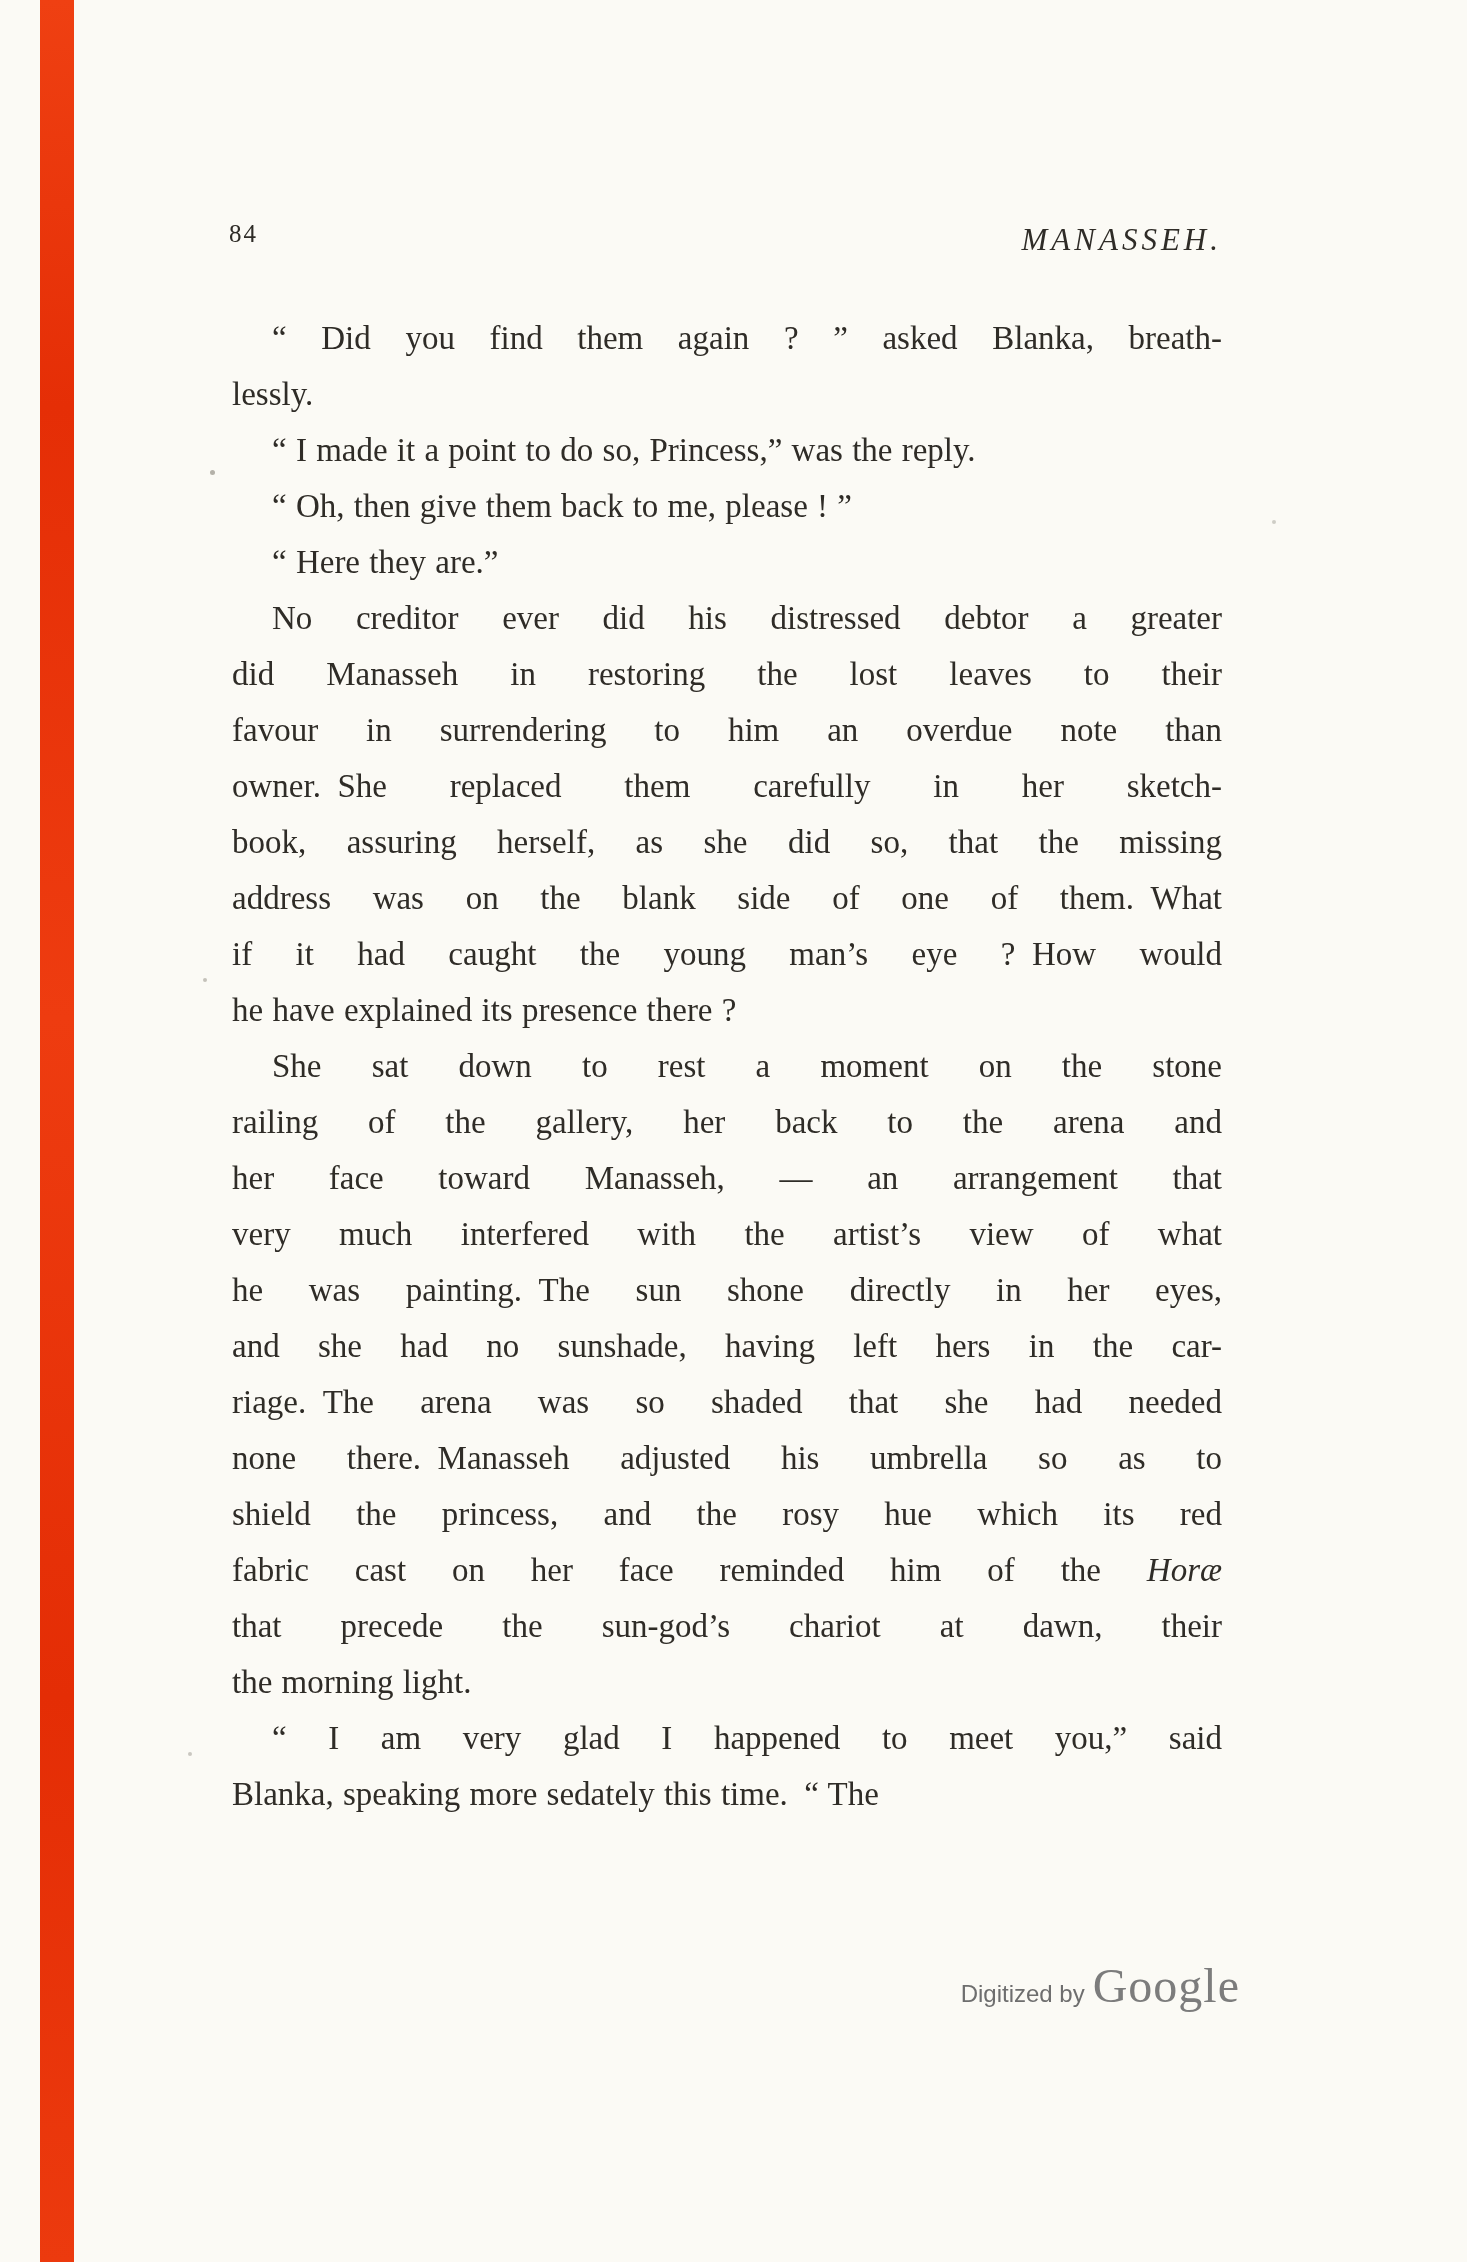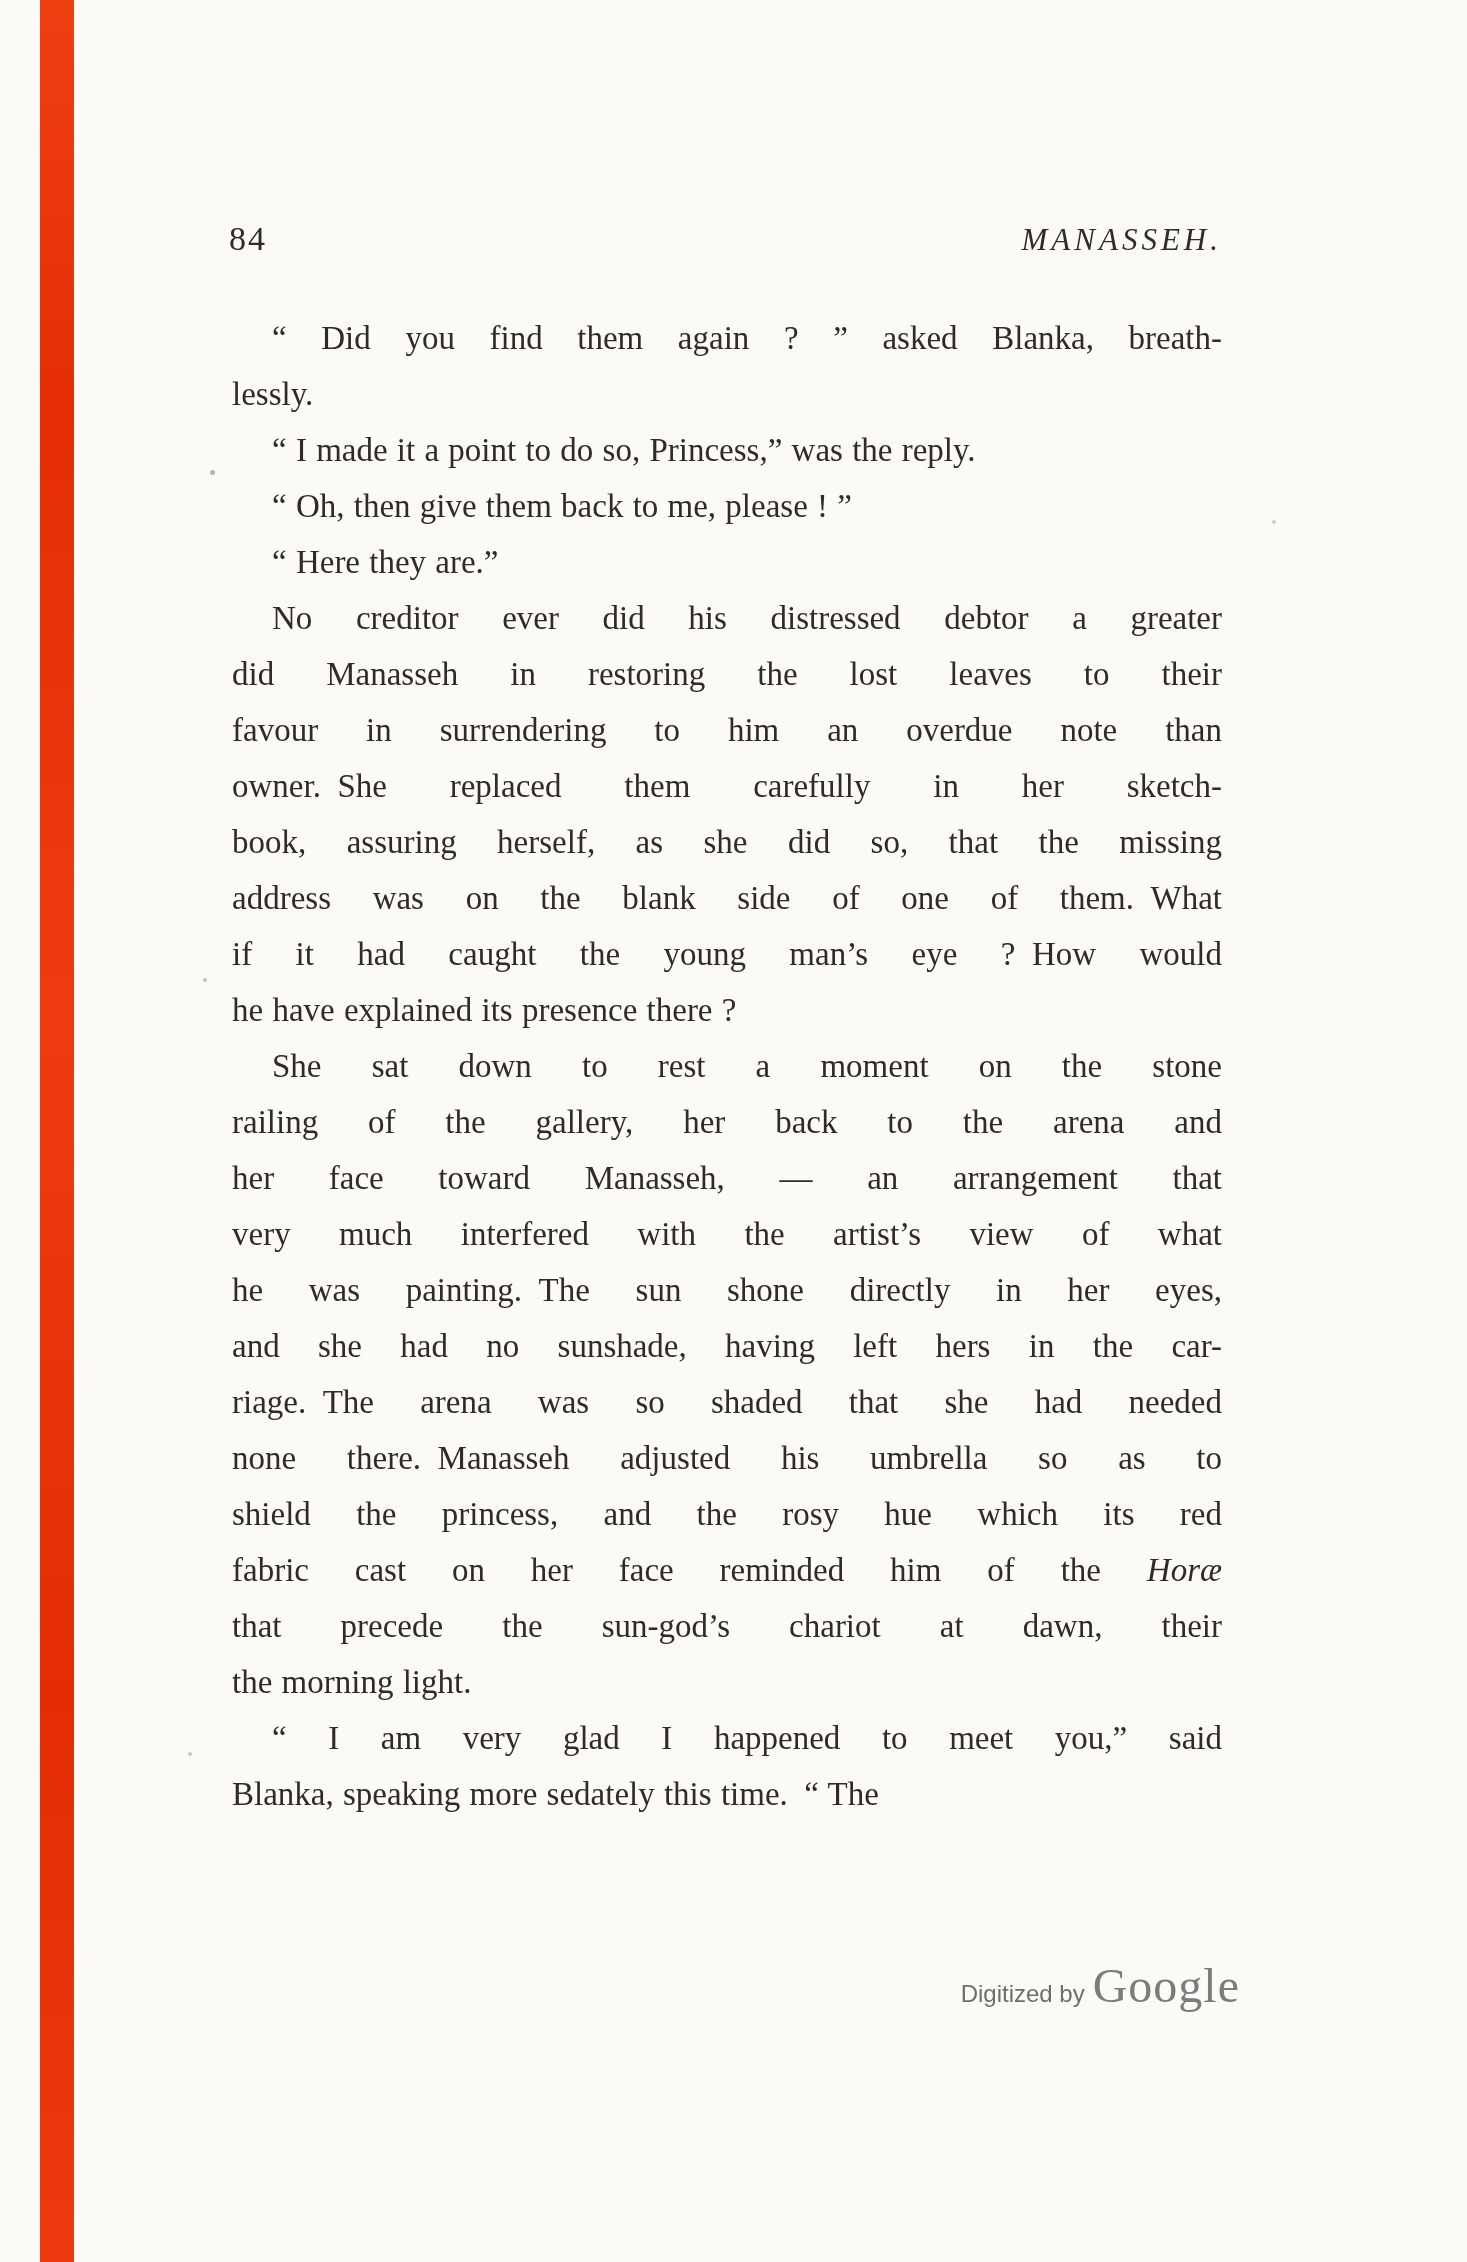--- a/index.html
+++ b/index.html
@@ -18,21 +18,21 @@
     position: absolute;
     left: 40px; top: 0;
     width: 34px; height: 2262px;
     background: linear-gradient(180deg,
       #ef4012 0%, #e52e06 18%, #ee3c10 45%, #e42d05 75%, #ec3a0e 100%);
   }
 
   .page-number {
     position: absolute;
     left: 229px; top: 220px;
-    font-size: 34px;
+    font-size: 25px;
     letter-spacing: 2px;
   }
   .running-header {
     position: absolute;
     left: 232px; top: 222px;
     width: 990px;
     text-align: right;
     font-style: italic;
     font-size: 31px;
     letter-spacing: 4px;

